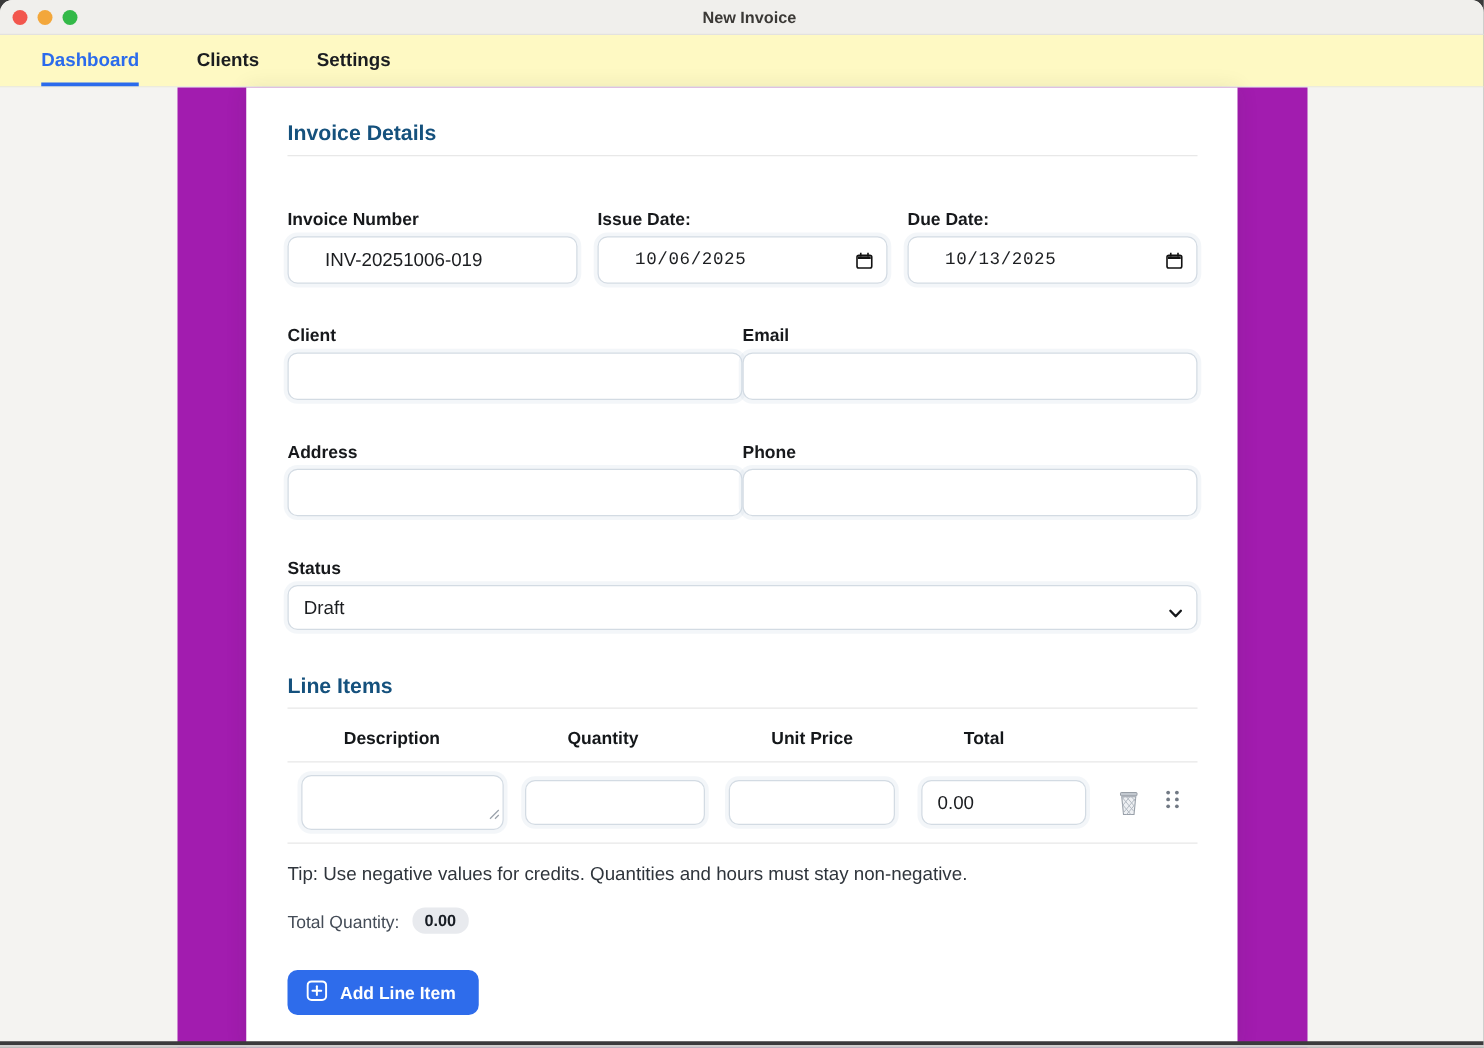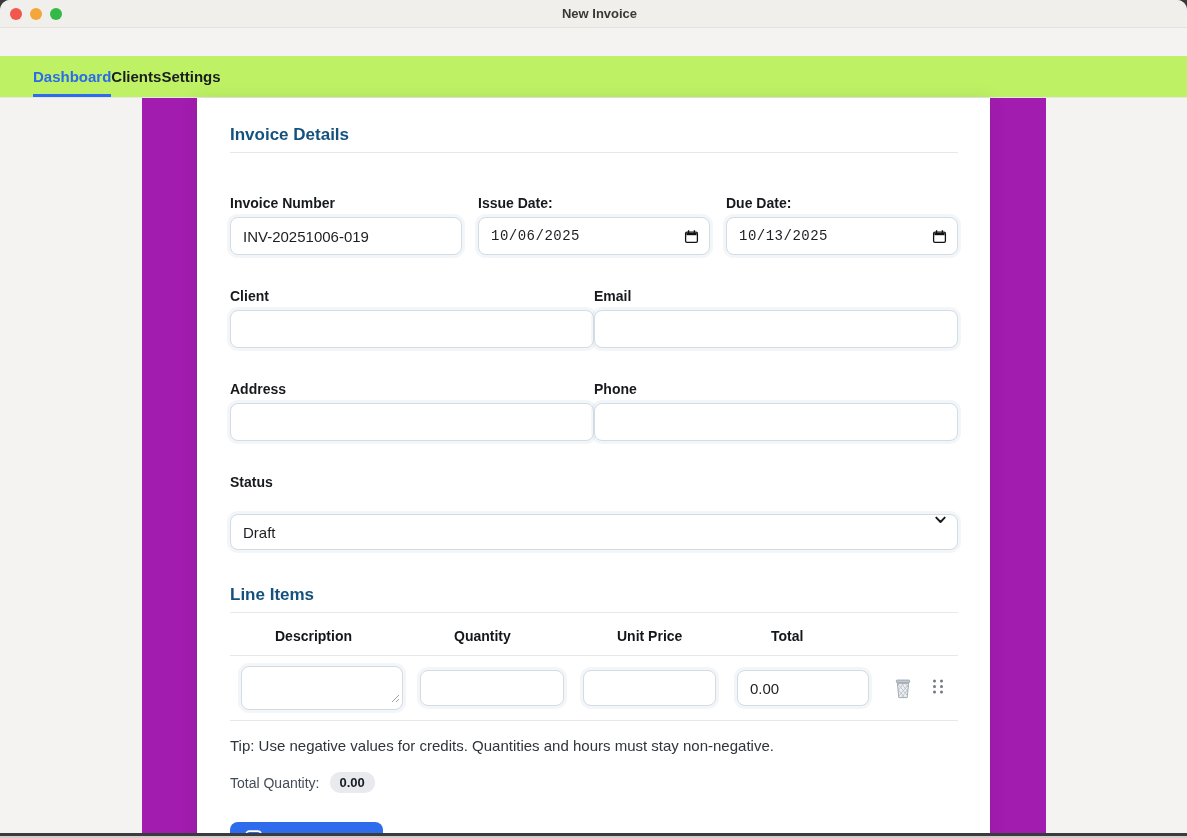--- a/index.html
+++ b/index.html
@@ -27,24 +27,24 @@
   .tl { width:12px; height:12px; border-radius:50%; }
   .tl.red { background:#f2564d; }
   .tl.yellow { background:#f3a73b; }
   .tl.green { background:#33b948; }
   .win-title {
     position:absolute; left:12px; right:0; text-align:center;
     font-size:13px; font-weight:700; color:#3b3936;
   }
   
   .navbar {
-    height:42px; background:#bef264;
+    height:42px; background:#fef9c3;
     border-bottom:1px solid #e6e6e6;
     display:flex; align-items:stretch;
-    padding-left:33px; margin-top:28px;
+    padding-left:33px; gap:46px;
   }
   .tab {
     display:flex; align-items:center;
     font-size:15px; font-weight:700; color:#1b1d20;
     border-bottom:3px solid transparent;
     padding-top:3px;
     cursor:pointer;
   }
   .tab.active { color:#2b6bec; border-bottom-color:#2b6bec; }
   
@@ -74,39 +74,39 @@
   .frow.cols1 { grid-template-columns:1fr; margin-bottom:0; }
   .fgroup label {
     display:block; font-size:14px; line-height:15px; font-weight:700;
     color:#17191c; margin-bottom:6px;
   }
   .tinput {
     width:100%; height:38px;
     border:1px solid #d3dbe3; border-radius:8px;
     box-shadow:0 0 0 3px rgba(208,219,230,0.25);
     font-family:"Liberation Sans","DejaVu Sans",sans-serif;
-    font-size:15px; color:#1c1e21; padding:0 12px;
+    font-size:15px; color:#1c1e21; padding:0 29px;
     background:#fff; outline:none;
   }
   .datewrap { position:relative; }
   .datewrap .tinput {
     font-family:Liberation Mono, monospace;
     font-size:14px; letter-spacing:0.5px; padding-right:34px;
   }
   .datewrap .cal {
     position:absolute; right:11px; top:12px; pointer-events:none;
   }
   .selwrap { position:relative; }
   .selwrap select {
     width:100%; height:36px; appearance:none; -webkit-appearance:none;
     border:1px solid #d3dbe3; border-radius:8px;
     box-shadow:0 0 0 3px rgba(208,219,230,0.25);
     font-family:"Liberation Sans","DejaVu Sans",sans-serif;
     font-size:15px; color:#1c1e21; padding:0 30px 0 12px;
-    background:#fff; outline:none;margin-top:18px;
+    background:#fff; outline:none;
   }
   .selwrap .chev { position:absolute; right:12px; top:14px; pointer-events:none; }
   
   .li-head-gap { margin-top:36px; }
   .li-grid { display:flex; align-items:center; padding-left:8px;justify-content:center; }
   .c-desc { width:162px; margin-right:17px; }
   .c-qty  { width:144px; margin-right:19px; }
   .c-price{ width:133px; margin-right:21px; }
   .c-total{ width:132px; margin-right:24px; }
   .c-trash{ width:22px; margin-right:16px; display:flex; align-items:center; }

